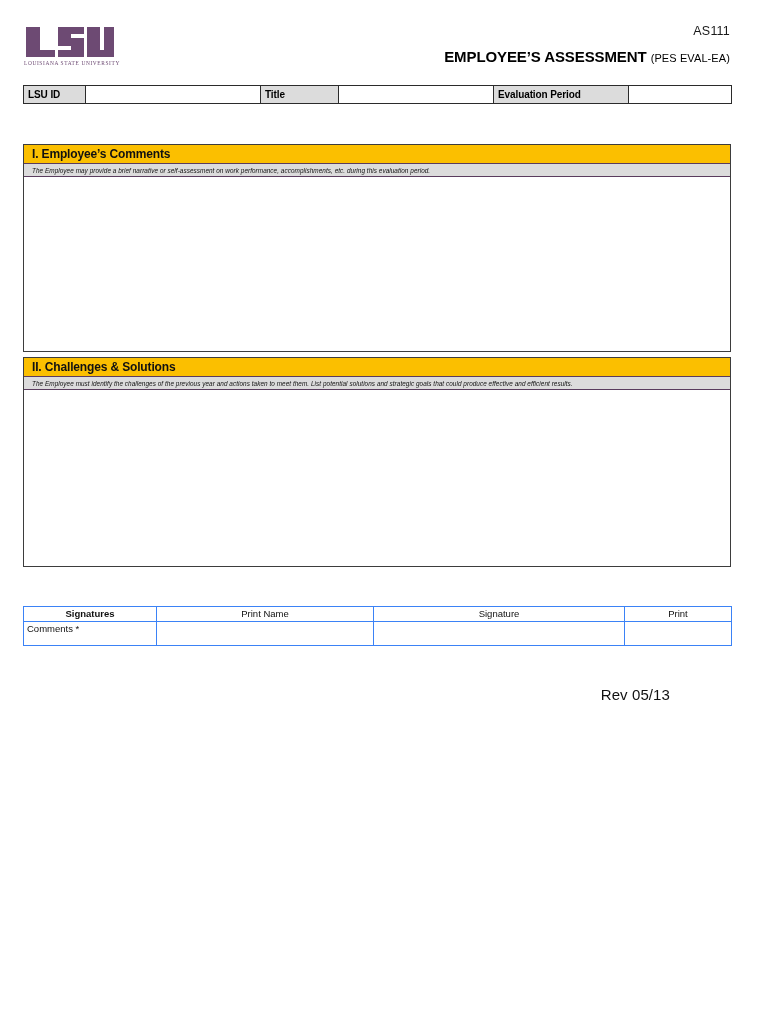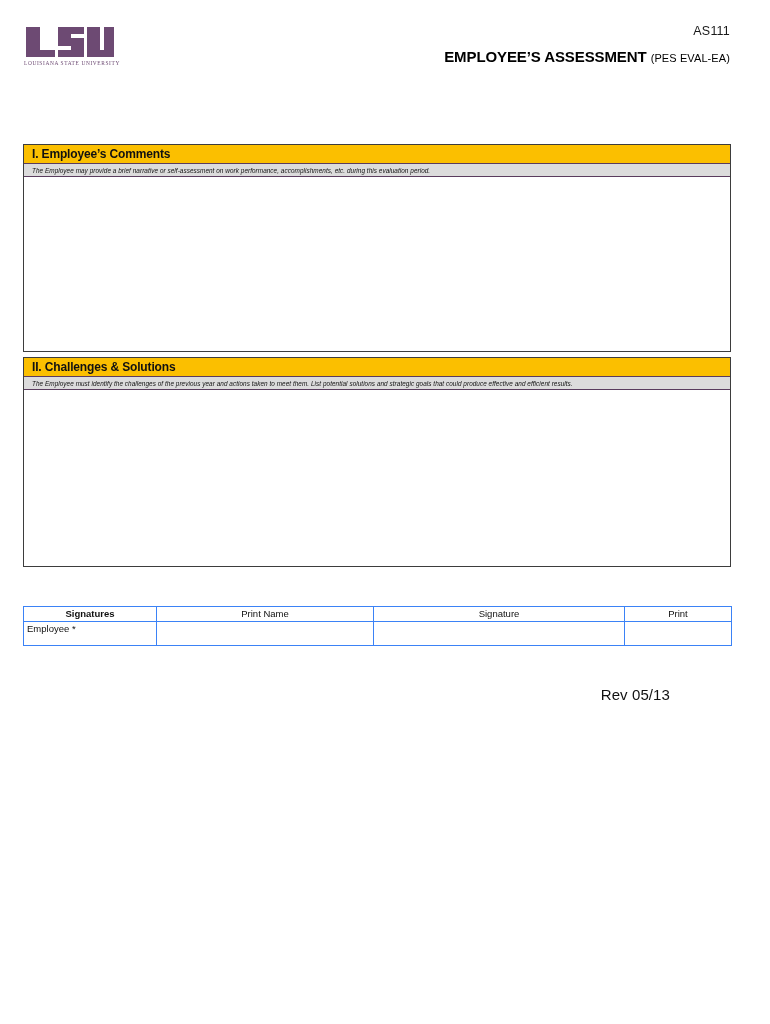--- a/index.html
+++ b/index.html
@@ -224,20 +224,28 @@
   <table class="info-table">
     <colgroup>
       <col style="width:62px">
       <col style="width:175px">
       <col style="width:78px">
       <col style="width:155px">
       <col style="width:135px">
       <col style="width:103px">
     </colgroup>
     <tbody>
+      <tr>
+        <td class="label">LSU ID</td>
+        <td class="value"></td>
+        <td class="label">Title</td>
+        <td class="value"></td>
+        <td class="label">Evaluation Period</td>
+        <td class="value"></td>
+      </tr>
     </tbody>
   </table>
 
   <div class="section" id="section-1">
     <div class="section-title">I.  Employee’s Comments</div>
     <div class="section-instruction">The Employee may provide a brief narrative or self-assessment on work performance, accomplishments, etc. during this evaluation period.</div>
     <div class="section-body"></div>
   </div>
 
   <div class="section" id="section-2">
@@ -256,21 +264,21 @@
     <thead>
       <tr>
         <th class="bold-head">Signatures</th>
         <th>Print Name</th>
         <th>Signature</th>
         <th>Print</th>
       </tr>
     </thead>
     <tbody>
       <tr>
-        <td>Employee *</td>
+        <td>Comments *</td>
         <td></td>
         <td></td>
         <td></td>
       </tr>
     </tbody>
   </table>
 
   <div class="rev-note">Rev 05/13</div>
 
 </div>

